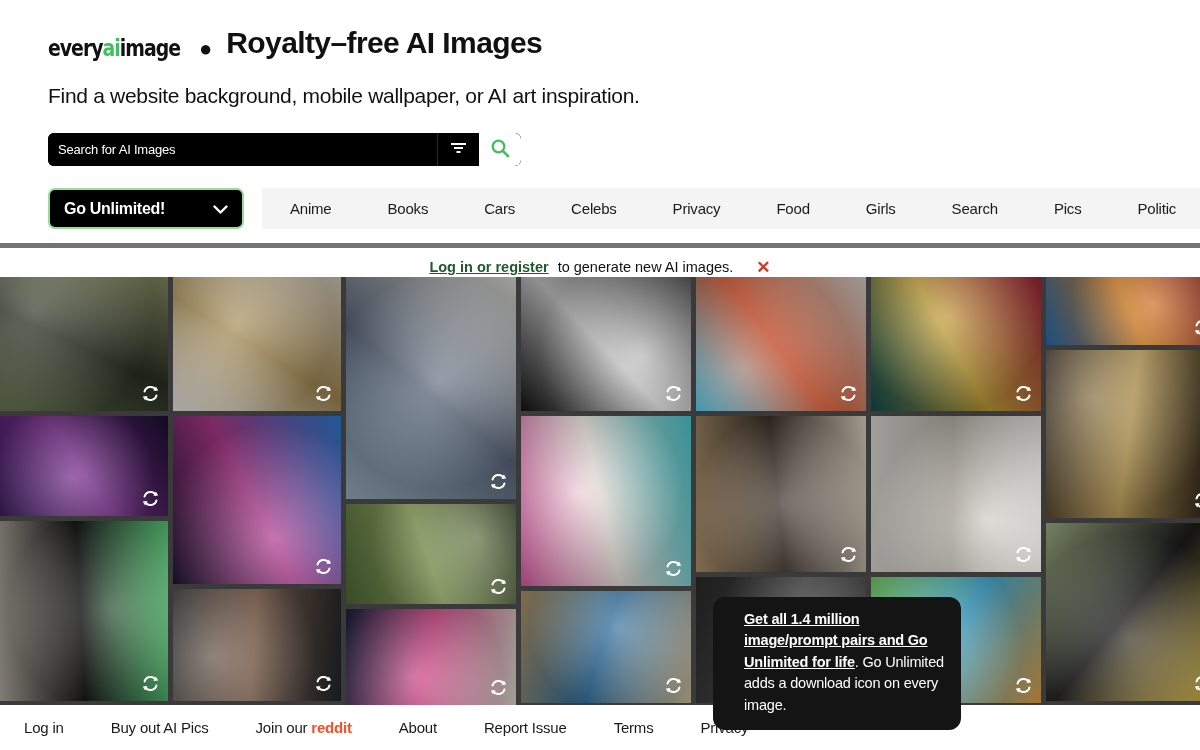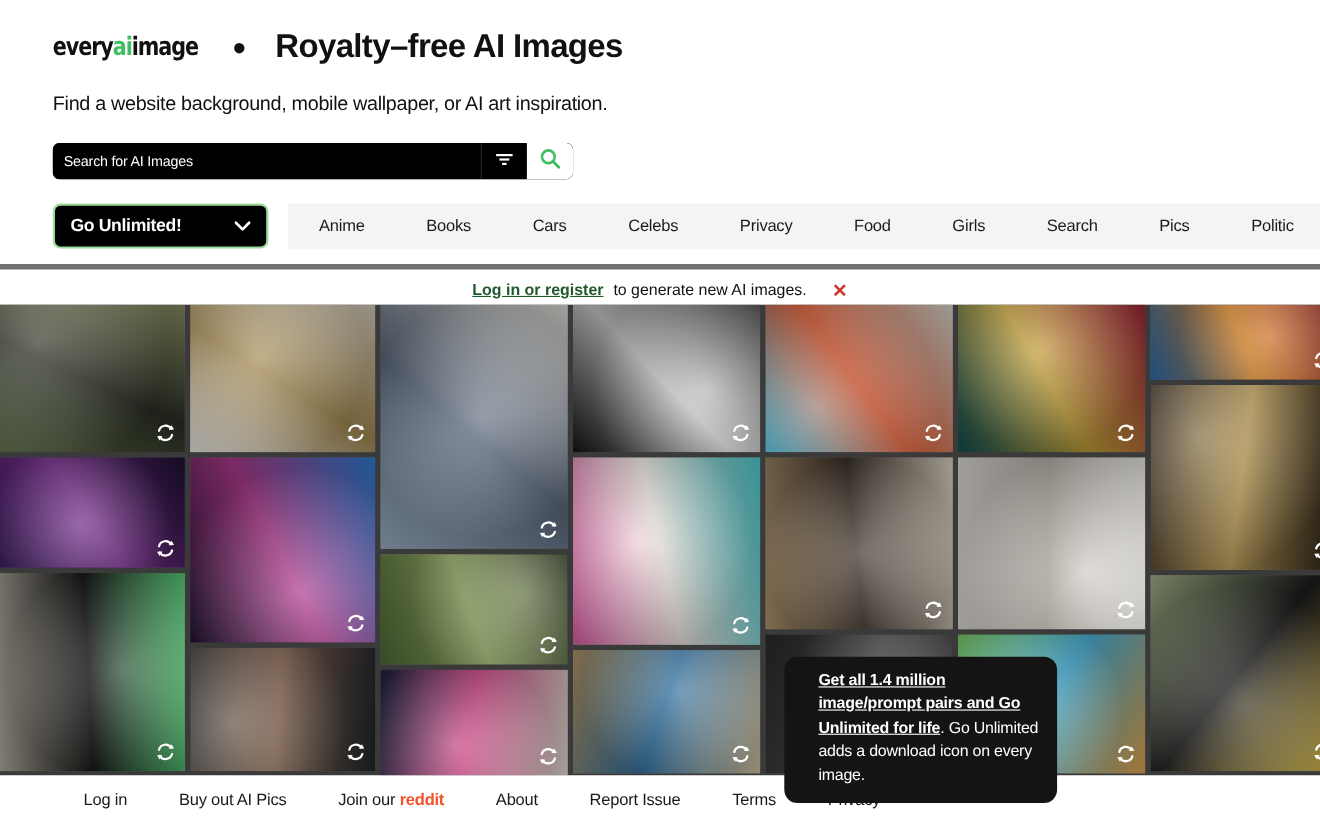--- a/index.html
+++ b/index.html
@@ -7,42 +7,42 @@
     width: 1200px; height: 750px;
     overflow: hidden;
     background: #ffffff;
     font-family: "Liberation Sans", sans-serif;
     color: #111;
   }
   .page { width: 1200px; height: 750px; position: relative; overflow: hidden; }
 
   
   .header { padding: 26px 0 0 48px; }
-  .title-row { display: flex; align-items: center; gap: 24px; }
+  .title-row { display: flex; align-items: flex-end; gap: 12px; }
   .logo {
     font-family: "DejaVu Sans", sans-serif;
     font-weight: bold;
     font-size: 23px;
     letter-spacing: -1.2px;
     transform: scaleX(0.82);
     transform-origin: left center;
     white-space: nowrap;
     line-height: 1;
   }
   .logo .lg-ai { color: #3fbf5f; }
   .dot { font-size: 22px; line-height: 1; margin: 0 2px 0 -22px; }
   .headline {
     font-size: 30px;
     font-weight: bold;
     letter-spacing: -0.6px;
     white-space: nowrap;
   }
   .subhead {
     margin-top: 24px;
-    font-size: 18px;
+    font-size: 21px;
     letter-spacing: -0.3px;
     white-space: nowrap;
   }
 
   
   .searchbar {
     margin-top: 25px;
     width: 473px; height: 33px;
     display: flex;
     border-radius: 6px;
@@ -164,21 +164,21 @@
   }
   .tooltip b { text-decoration: underline; font-weight: bold; }
 
   
   .footer {
     position: absolute;
     left: 0; bottom: 0;
     width: 1200px; height: 45px;
     background: #fff;
     display: flex; align-items: center;
-    padding-left: 76px;
+    padding-left: 24px;
     z-index: 30;
   }
   .fitem { font-size: 15px; color: #1a1a1a; margin-right: 47px; cursor: pointer; white-space: nowrap; letter-spacing: -0.2px; }
   .fitem .reddit { color: #f4502a; font-weight: bold; }
 </style>
 </head>
 <body>
 
 <div class="page">
 

